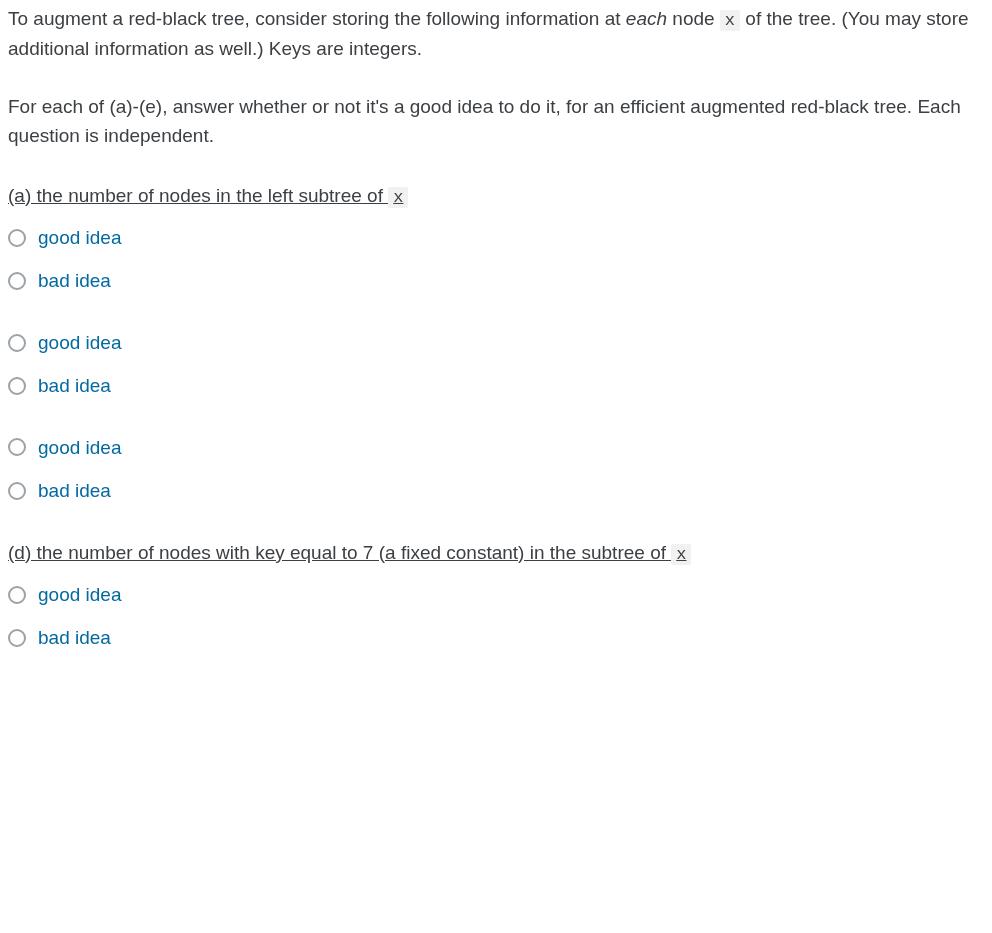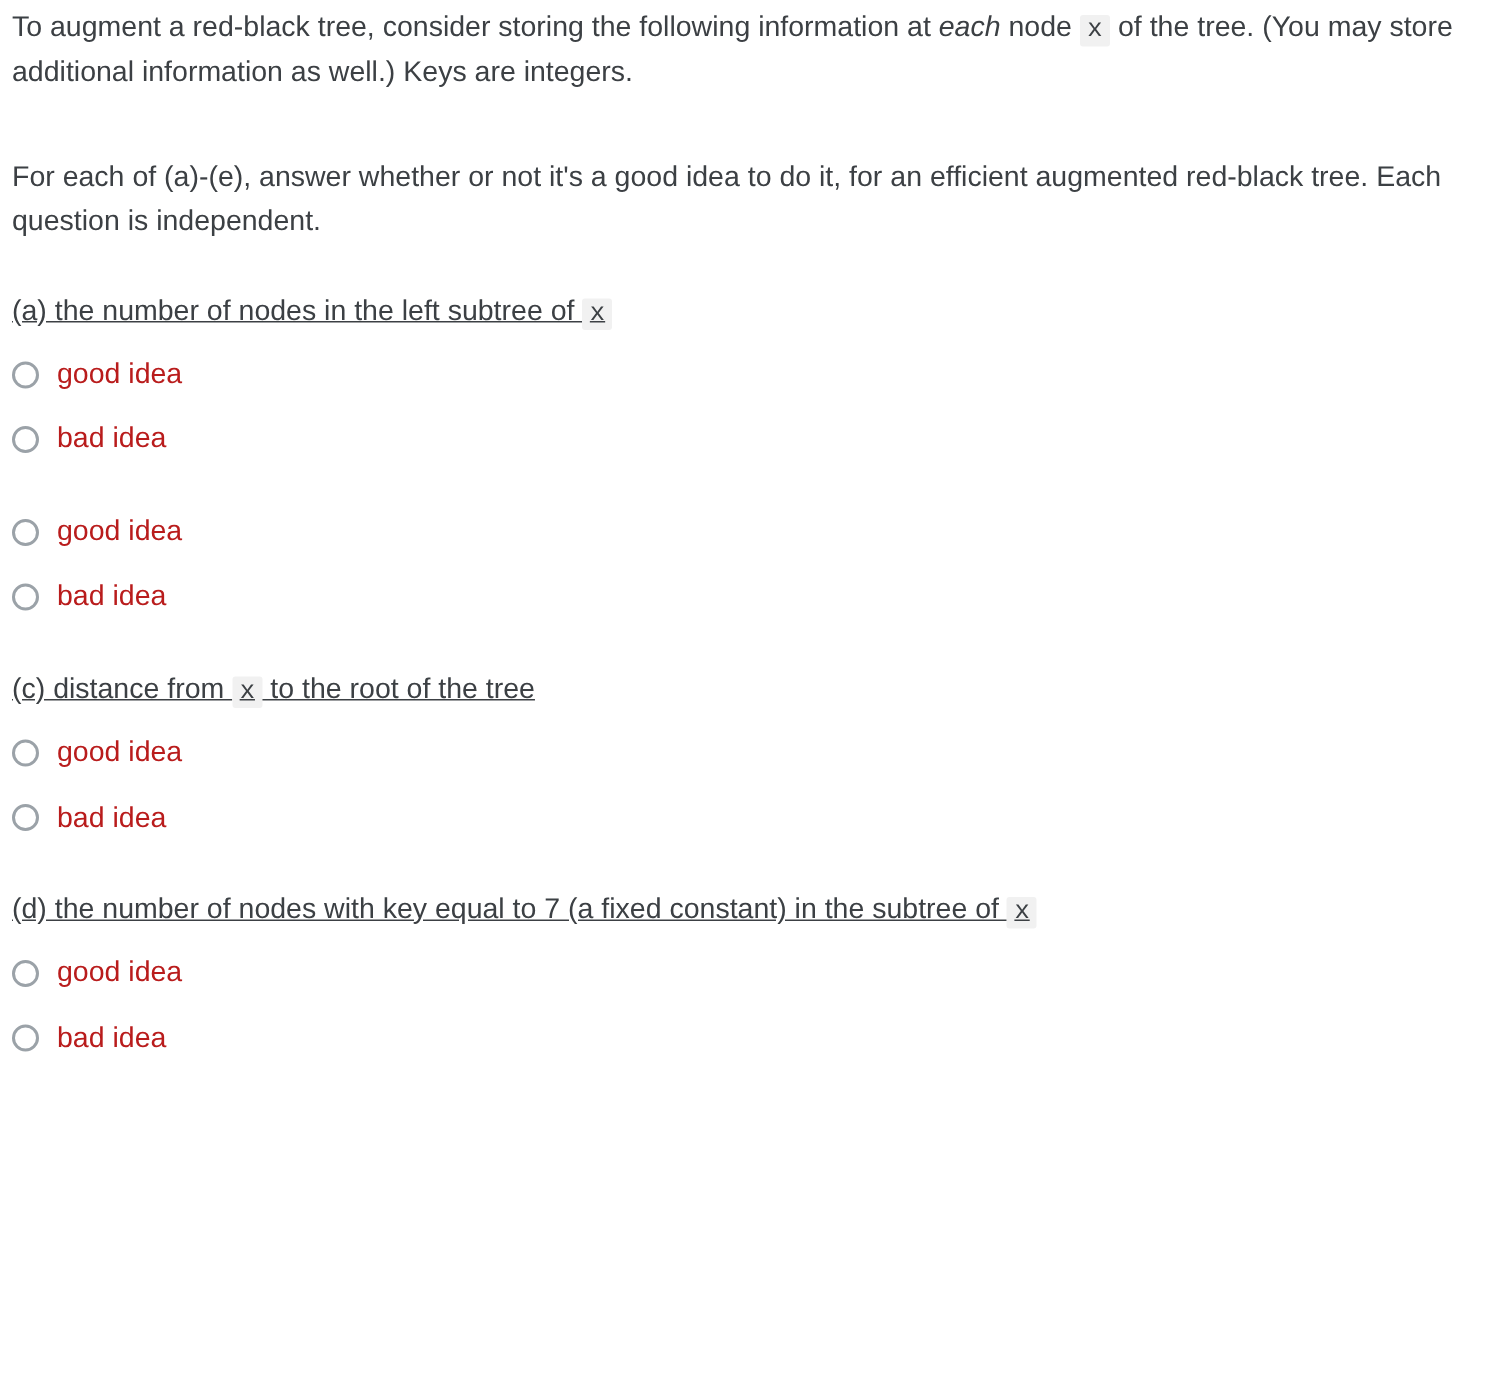--- a/index.html
+++ b/index.html
@@ -6,21 +6,21 @@
     margin: 0;
     padding: 0 8px 8px 8px;
     font-family: -apple-system, BlinkMacSystemFont, "Segoe UI", Helvetica, Arial, sans-serif;
     font-size: 19px;
     color: #3c4044;
     line-height: 1.55;
     background: #fff;
     width: 976px;
   }
   p.intro {
-    margin: 4px 0 40px 0;
+    margin: 4px 0 28px 0;
   }
   p.sub-intro {
     margin: 4px 0 30px 0;
   }
   .question-block {
     margin-bottom: 32px;
   }
   .question-text {
     margin: 0 0 12px 0;
     text-decoration: underline;
@@ -42,21 +42,21 @@
   .radio-circle {
     width: 18px;
     height: 18px;
     border: 2px solid #9ba2a8;
     border-radius: 50%;
     margin-right: 12px;
     flex-shrink: 0;
     box-sizing: border-box;
   }
   .option-label {
-    color: #b91c1c;
+    color: #0369a1;
   }
   em { font-style: italic; }
 </style>
 </head>
 <body>
 
 <p class="intro">
   <span>To augment a red-black tree, consider storing the following information at </span><em>each</em><span> node </span><span class="code-var">x</span><span> of the tree.  (You may store additional information as well.)  Keys are integers.</span>
 </p>
 
@@ -81,23 +81,20 @@
     <span class="radio-circle"></span>
     <span class="option-label">good idea</span>
   </div>
   <div class="option-row">
     <span class="radio-circle"></span>
     <span class="option-label">bad idea</span>
   </div>
 </div>
 
 <div class="question-block">
-  <p class="question-text">
-    <span>(c) distance from </span><span class="code-var">x</span><span> to the root of the tree</span>
-  </p>
   <div class="option-row">
     <span class="radio-circle"></span>
     <span class="option-label">good idea</span>
   </div>
   <div class="option-row">
     <span class="radio-circle"></span>
     <span class="option-label">bad idea</span>
   </div>
 </div>
 

